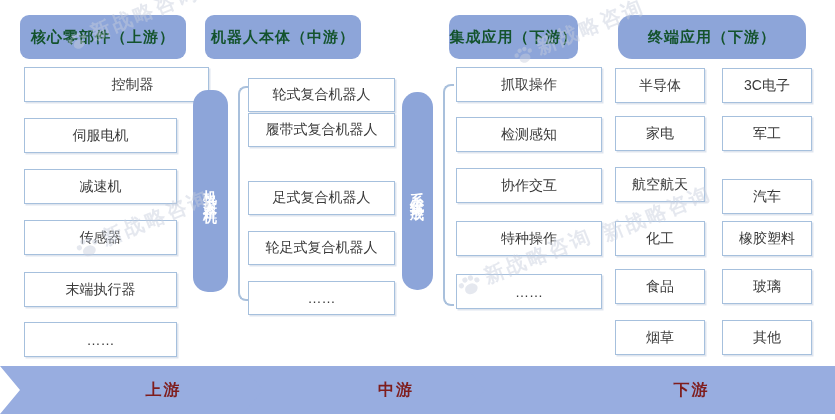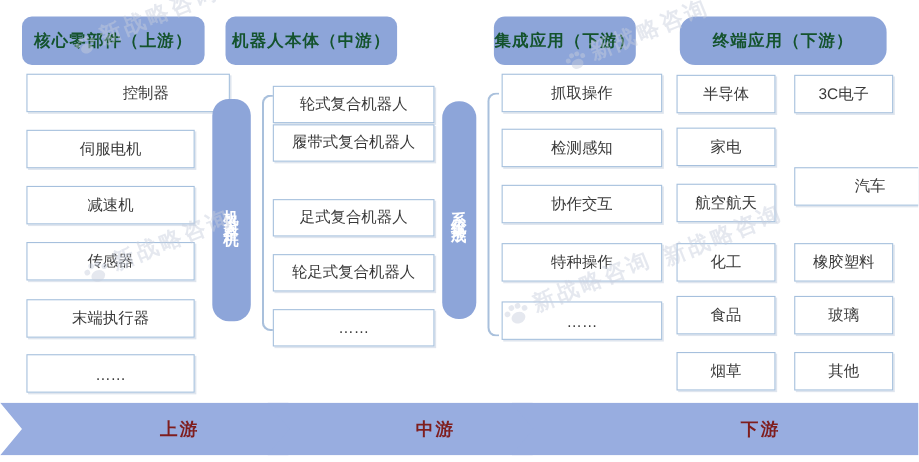--- a/index.html
+++ b/index.html
@@ -121,21 +121,22 @@
   <div class="box" style="left:456px;top:274px;width:144px;">……</div>
 
   <div class="box" style="left:615px;top:68px;width:88px;">半导体</div>
   <div class="box" style="left:615px;top:116px;width:88px;">家电</div>
   <div class="box" style="left:615px;top:167px;width:88px;">航空航天</div>
   <div class="box" style="left:615px;top:221px;width:88px;">化工</div>
   <div class="box" style="left:615px;top:269px;width:88px;">食品</div>
   <div class="box" style="left:615px;top:320px;width:88px;">烟草</div>
 
   <div class="box" style="left:722px;top:68px;width:88px;">3C电子</div>
-  <div class="box" style="left:722px;top:152px;width:88px;padding-left:24px;">汽车</div>
+  <div class="box" style="left:722px;top:116px;width:88px;">军工</div>
+  <div class="box" style="left:722px;top:179px;width:88px;">汽车</div>
   <div class="box" style="left:722px;top:221px;width:88px;">橡胶塑料</div>
   <div class="box" style="left:722px;top:269px;width:88px;">玻璃</div>
   <div class="box" style="left:722px;top:320px;width:88px;text-align:right;">其他</div>
 
   <div class="arrow" style="left:0;width:237px;">上游</div>
   <div class="arrow" style="left:243px;width:216px;">中游</div>
   <div class="arrow" style="left:465px;width:363px;">下游</div>
 
 </div>
 

